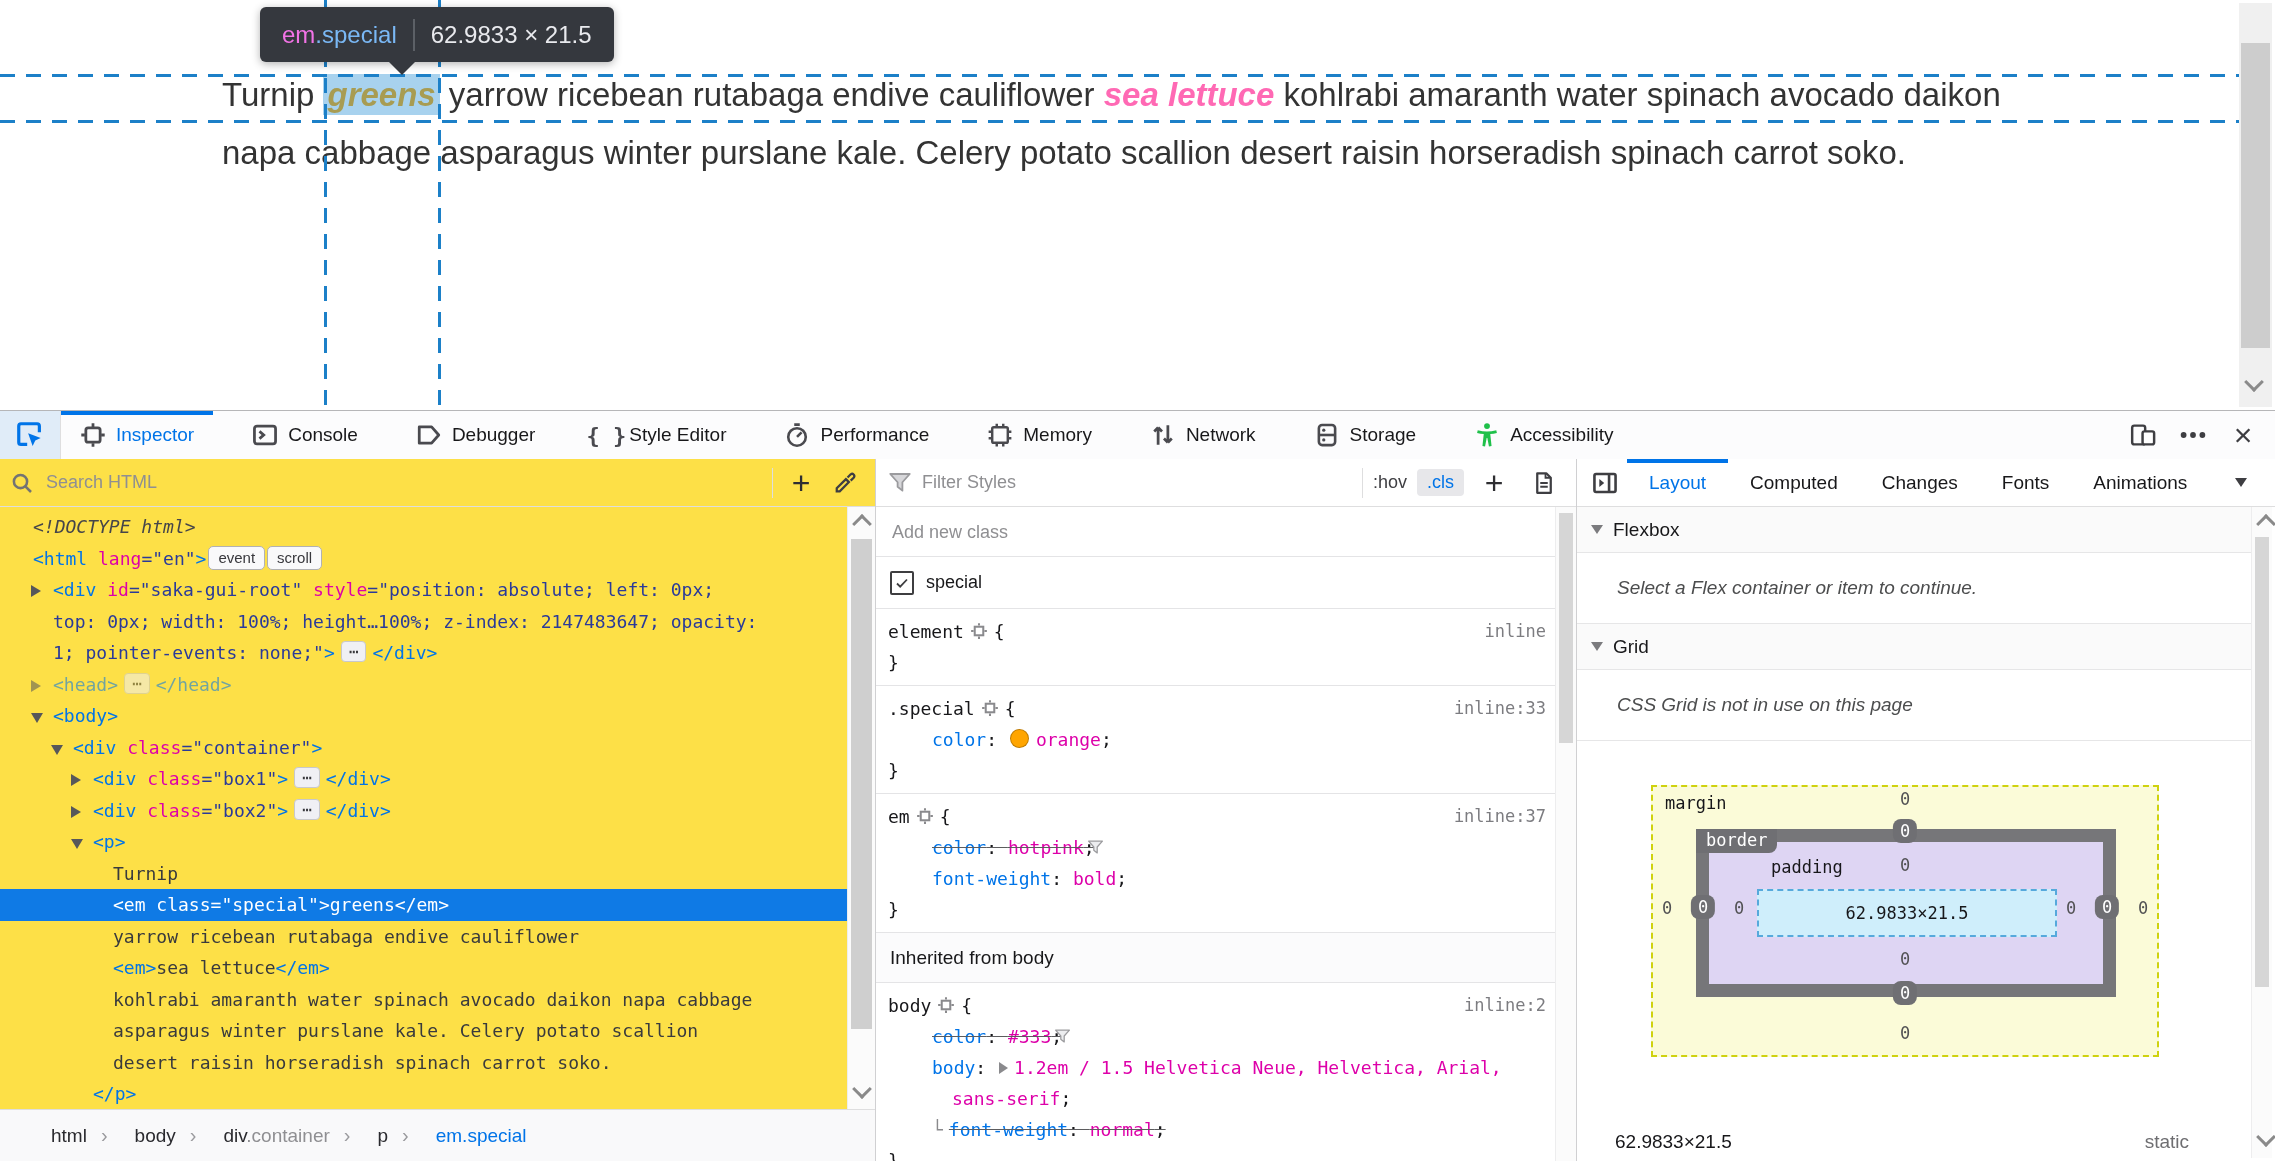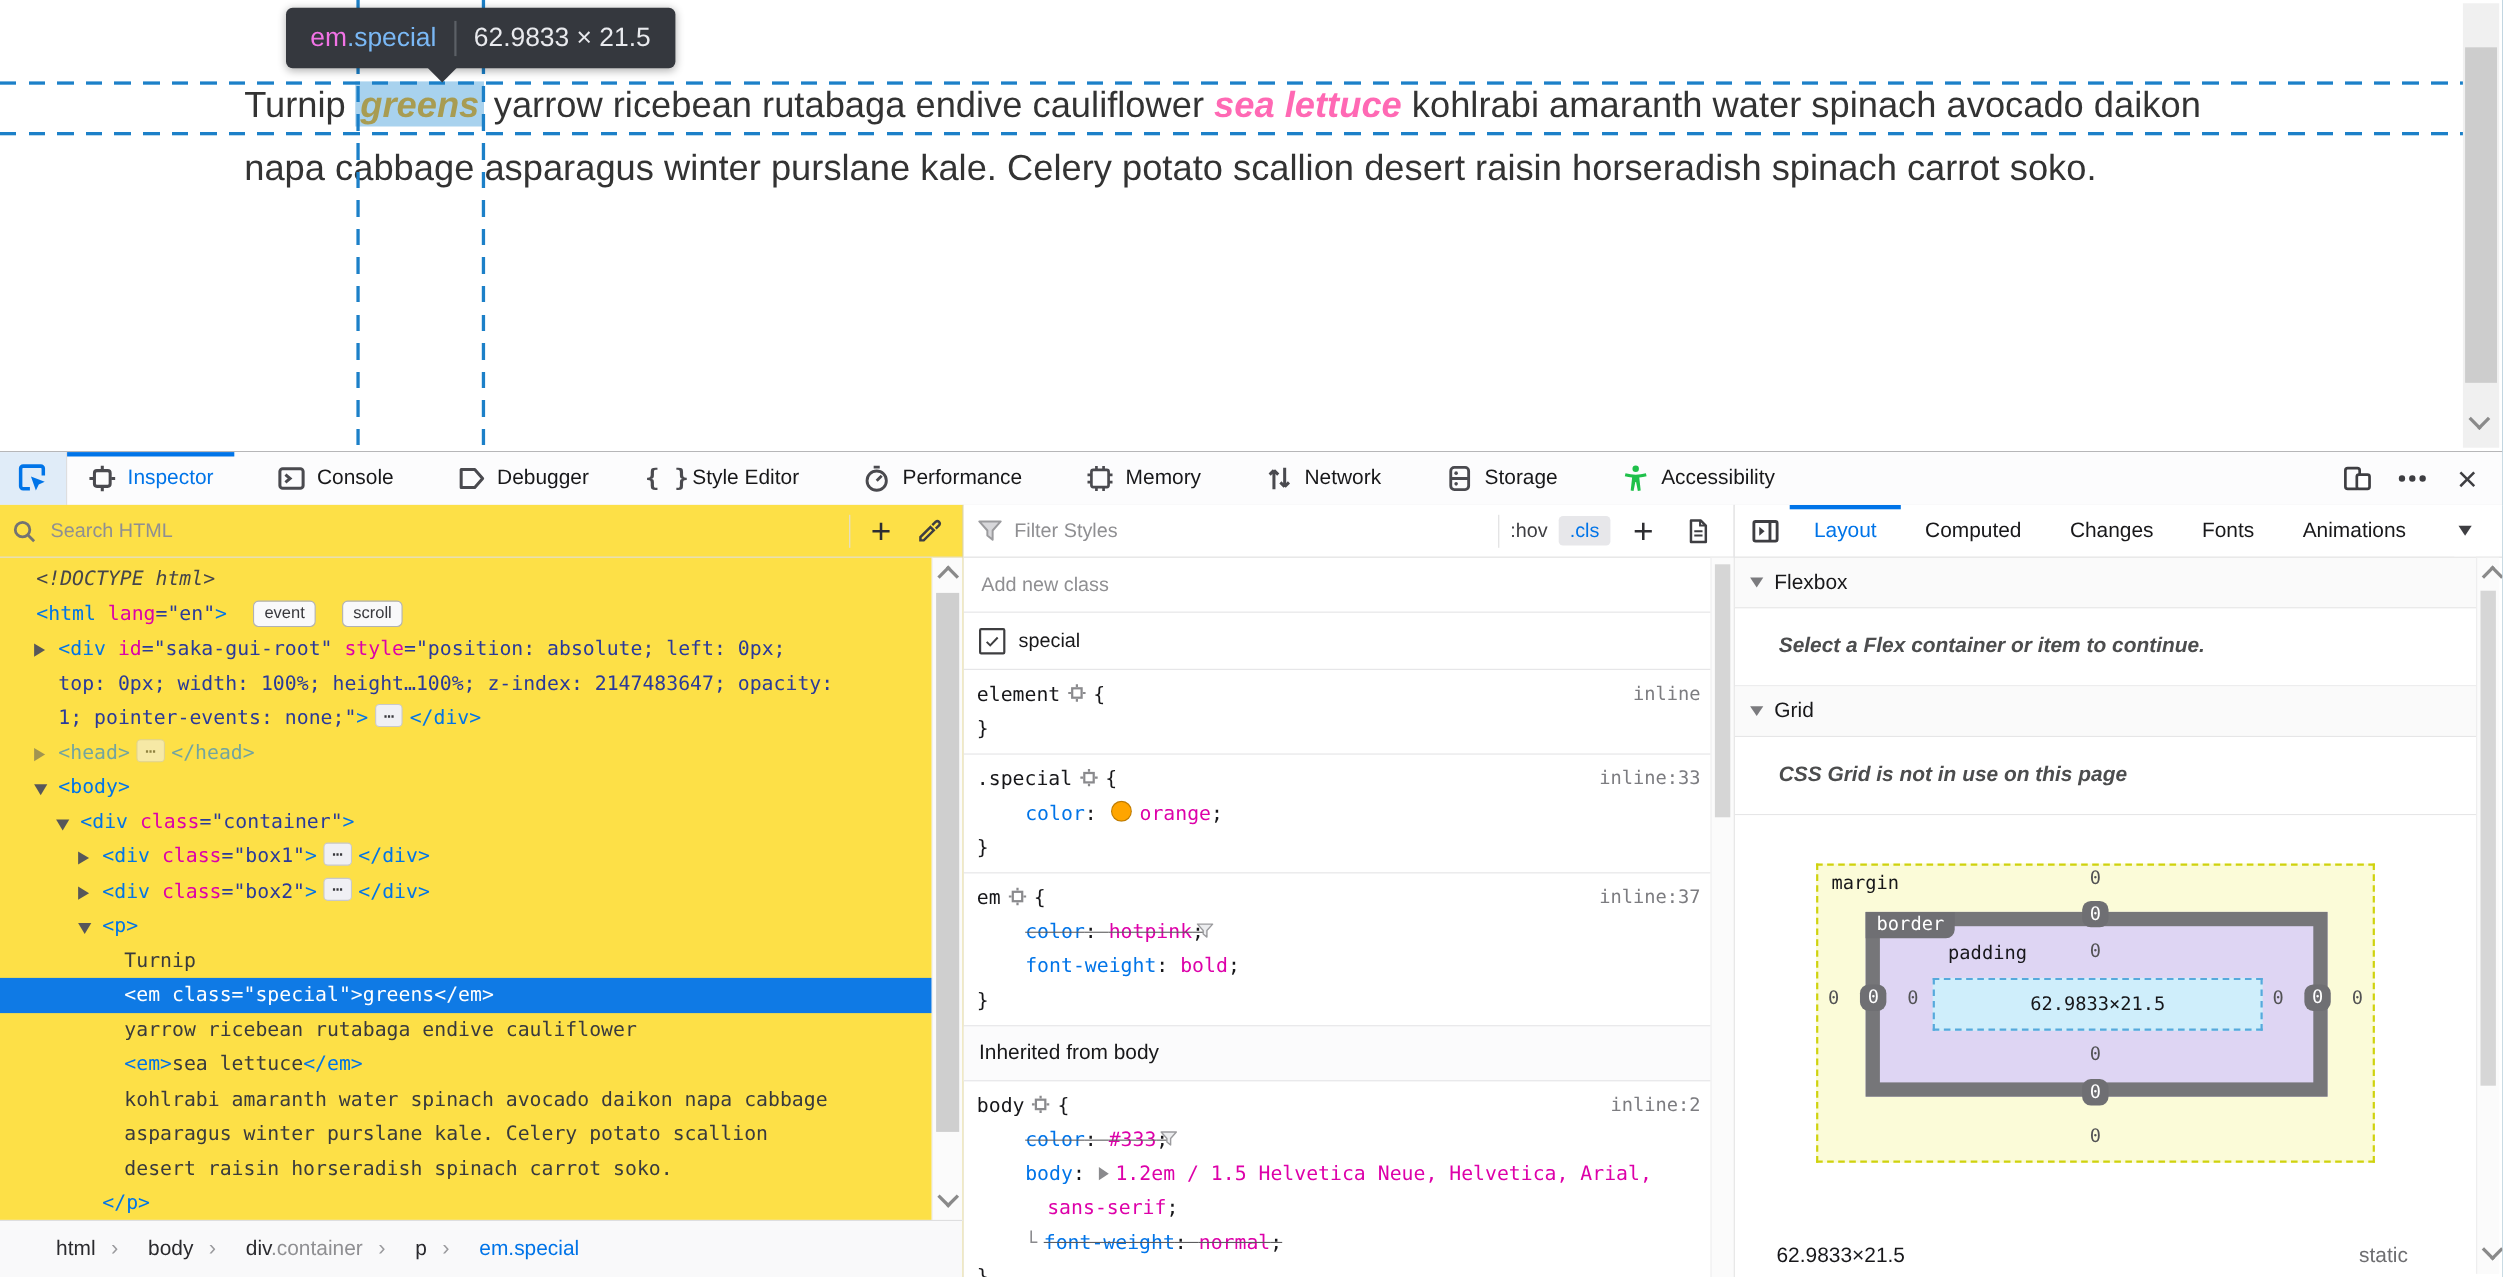--- a/index.html
+++ b/index.html
@@ -62,21 +62,21 @@
     font-family:"DejaVu Sans Mono",monospace;font-size:18px;line-height:31.5px;padding-top:4px;}
   .trow{white-space:nowrap;position:relative;padding-left:33px;}
   .trow.l1{padding-left:53px;} .trow.l2{padding-left:73px;} .trow.l3{padding-left:93px;} .trow.l4{padding-left:113px;}
   .twisty{position:absolute;width:0;height:0;top:10px;}
   .twisty.closed{border-left:10px solid #57575a;border-top:6.5px solid transparent;border-bottom:6.5px solid transparent;margin-top:1px;}
   .twisty.open{border-top:10px solid #57575a;border-left:6.5px solid transparent;border-right:6.5px solid transparent;margin-top:3px;}
   .trow.l1 .twisty{left:31px;} .trow.l2 .twisty{left:51px;} .trow.l3 .twisty{left:71px;}
   .s-tag{color:#0074e8;} .s-attr{color:#dd00a9;} .s-val{color:#2a3a9a;} .s-text{color:#393a3d;}
   .s-doctype{color:#45454a;font-style:italic;}
   .s-badge{display:inline-block;font-family:"Liberation Sans",sans-serif;font-size:15px;color:#38383d;
-    border:1px solid #b1b1b3;border-radius:5px;background:#f9f9fa;padding:0 9px;line-height:22px;margin-left:24px;vertical-align:2px;}
+    border:1px solid #b1b1b3;border-radius:5px;background:#f9f9fa;padding:0 9px;line-height:22px;margin-left:2px;vertical-align:2px;}
   .s-dots{display:inline-block;background:#f0f0f4;border:1px solid #c8c8cb;border-radius:4px;color:#38383d;
     padding:0 7px;line-height:19px;font-size:16px;margin:0 6px;vertical-align:2px;}
   .trow.dim{opacity:.55;}
   .trow.selected{background:#0f7ae5;}
   .trow.selected span{color:#fff !important;}
   .mk-scrollbar{position:absolute;right:0;top:48px;width:27px;bottom:51px;background:#fbfbfb;border-left:1px solid #ededee;}
   .mk-scroll-thumb{position:absolute;left:3px;right:3px;top:32px;height:490px;background:#cfcfcf;}
   .sb-up{position:absolute;left:7px;top:10px;}
   .sb-down{position:absolute;left:7px;bottom:10px;}
   
@@ -119,21 +119,21 @@
   .ly-sidebtn{display:flex;align-items:center;justify-content:center;width:44px;}
   .ly-sidebtn svg{width:26px;height:26px;}
   .ly-tab{display:flex;align-items:center;padding:16px 22px;font-size:19px;color:#18181a;position:relative;white-space:nowrap;}
   .ly-tab.active{color:#0074e8;}
   .ly-tab.active::before{content:"";position:absolute;left:0;right:0;top:0;height:4px;background:#0074e8;}
   .ly-overflow{position:absolute;right:24px;top:0;bottom:0;display:flex;align-items:center;background:#fff;padding:0 4px;}
   .tri-down{width:0;height:0;border-top:9px solid #3e3e42;border-left:6px solid transparent;border-right:6px solid transparent;}
   .ly-body{position:absolute;top:48px;left:0;right:23px;bottom:0;overflow:hidden;}
   .sec-header{height:45px;background:#fafafa;border-bottom:1px solid #e6e6e7;display:flex;align-items:center;gap:10px;padding-left:14px;font-size:19px;color:#18181a;}
   .sec-twisty{width:0;height:0;border-top:9px solid #7b7b7e;border-left:6px solid transparent;border-right:6px solid transparent;}
-  .sec-msg{padding:24px 10px 24px 40px;font-style:italic;color:#4c4d4e;font-size:19px;border-bottom:1px solid #e6e6e7;font-weight:bold;}
+  .sec-msg{padding:24px 10px 24px 40px;font-style:italic;color:#4c4d4e;font-size:19px;border-bottom:1px solid #e6e6e7;}
   
   .bm-wrap{position:relative;width:508px;height:272px;margin:44px 0 0 74px;font-family:"DejaVu Sans Mono",monospace;font-size:17px;color:#525254;}
   .bm-margin{position:absolute;left:0;top:0;right:0;bottom:0;background:#fbfbd8;border:2px dashed #cfd20e;}
   .bm-border{position:absolute;left:45px;top:44px;right:43px;bottom:60px;border:13px solid #767679;background:#ded5f3;}
   .bm-content{position:absolute;left:106px;top:104px;width:296px;height:44px;background:#cfeefb;border:2px dashed #56a9dc;
     display:flex;align-items:center;justify-content:center;color:#17171a;}
   .bm-label{position:absolute;color:#17171a;}
   .bm-label.margin{left:14px;top:8px;}
   .bm-label.padding{left:120px;top:72px;}
   .bm-tag-border{position:absolute;left:45px;top:44px;background:#6f6f73;color:#fff;padding:1px 10px 3px;border-radius:0 0 8px 0;}

